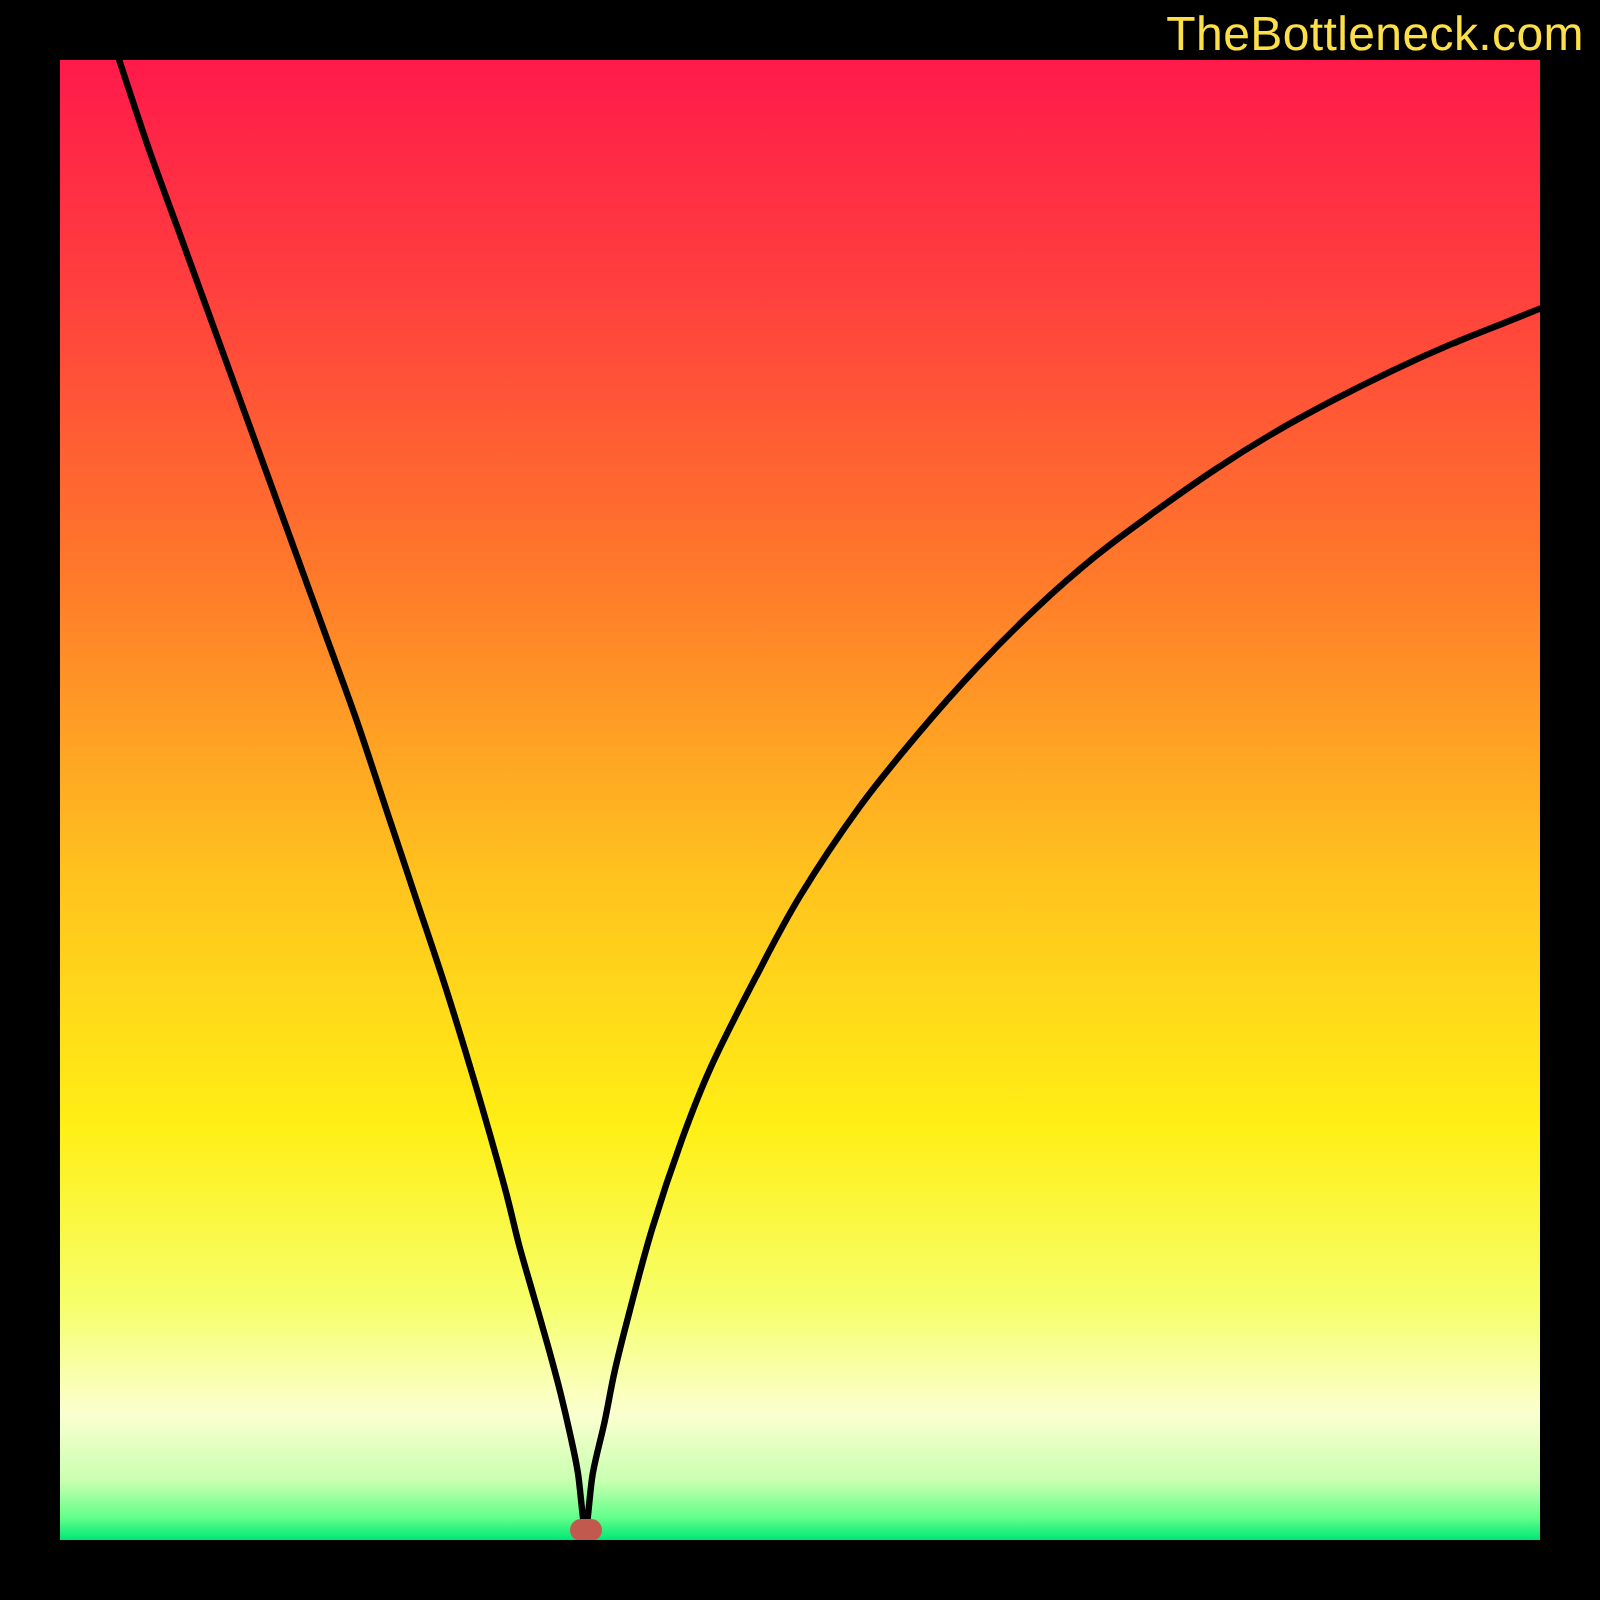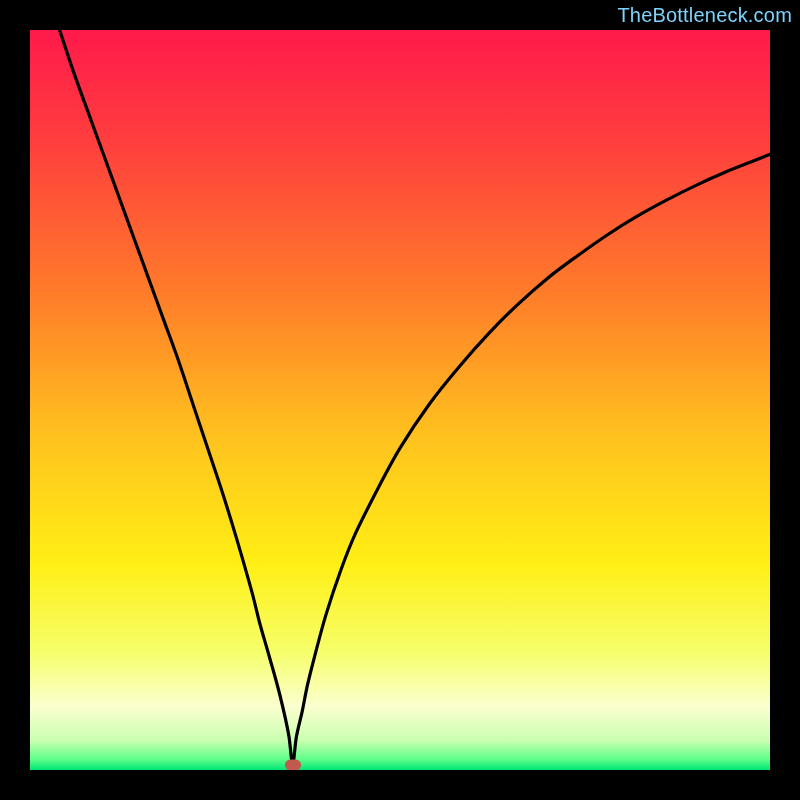--- a/index.html
+++ b/index.html
@@ -45,22 +45,22 @@
     position: absolute;
     width: 16px;
     height: 11px;
     border-radius: 6px;
     transform: translate(-50%, -50%);
   }
   .watermark {
     position: absolute;
     top: 4px;
     right: 8px;
-    color: #7dd3fc;
-    font-size: 20px;
+    color: #fde047;
+    font-size: 24px;
     letter-spacing: 0.2px;
   }
 </style>
 </head>
 <body>
 
 <div class="frame">
 
   <div class="watermark">TheBottleneck.com</div>
 

